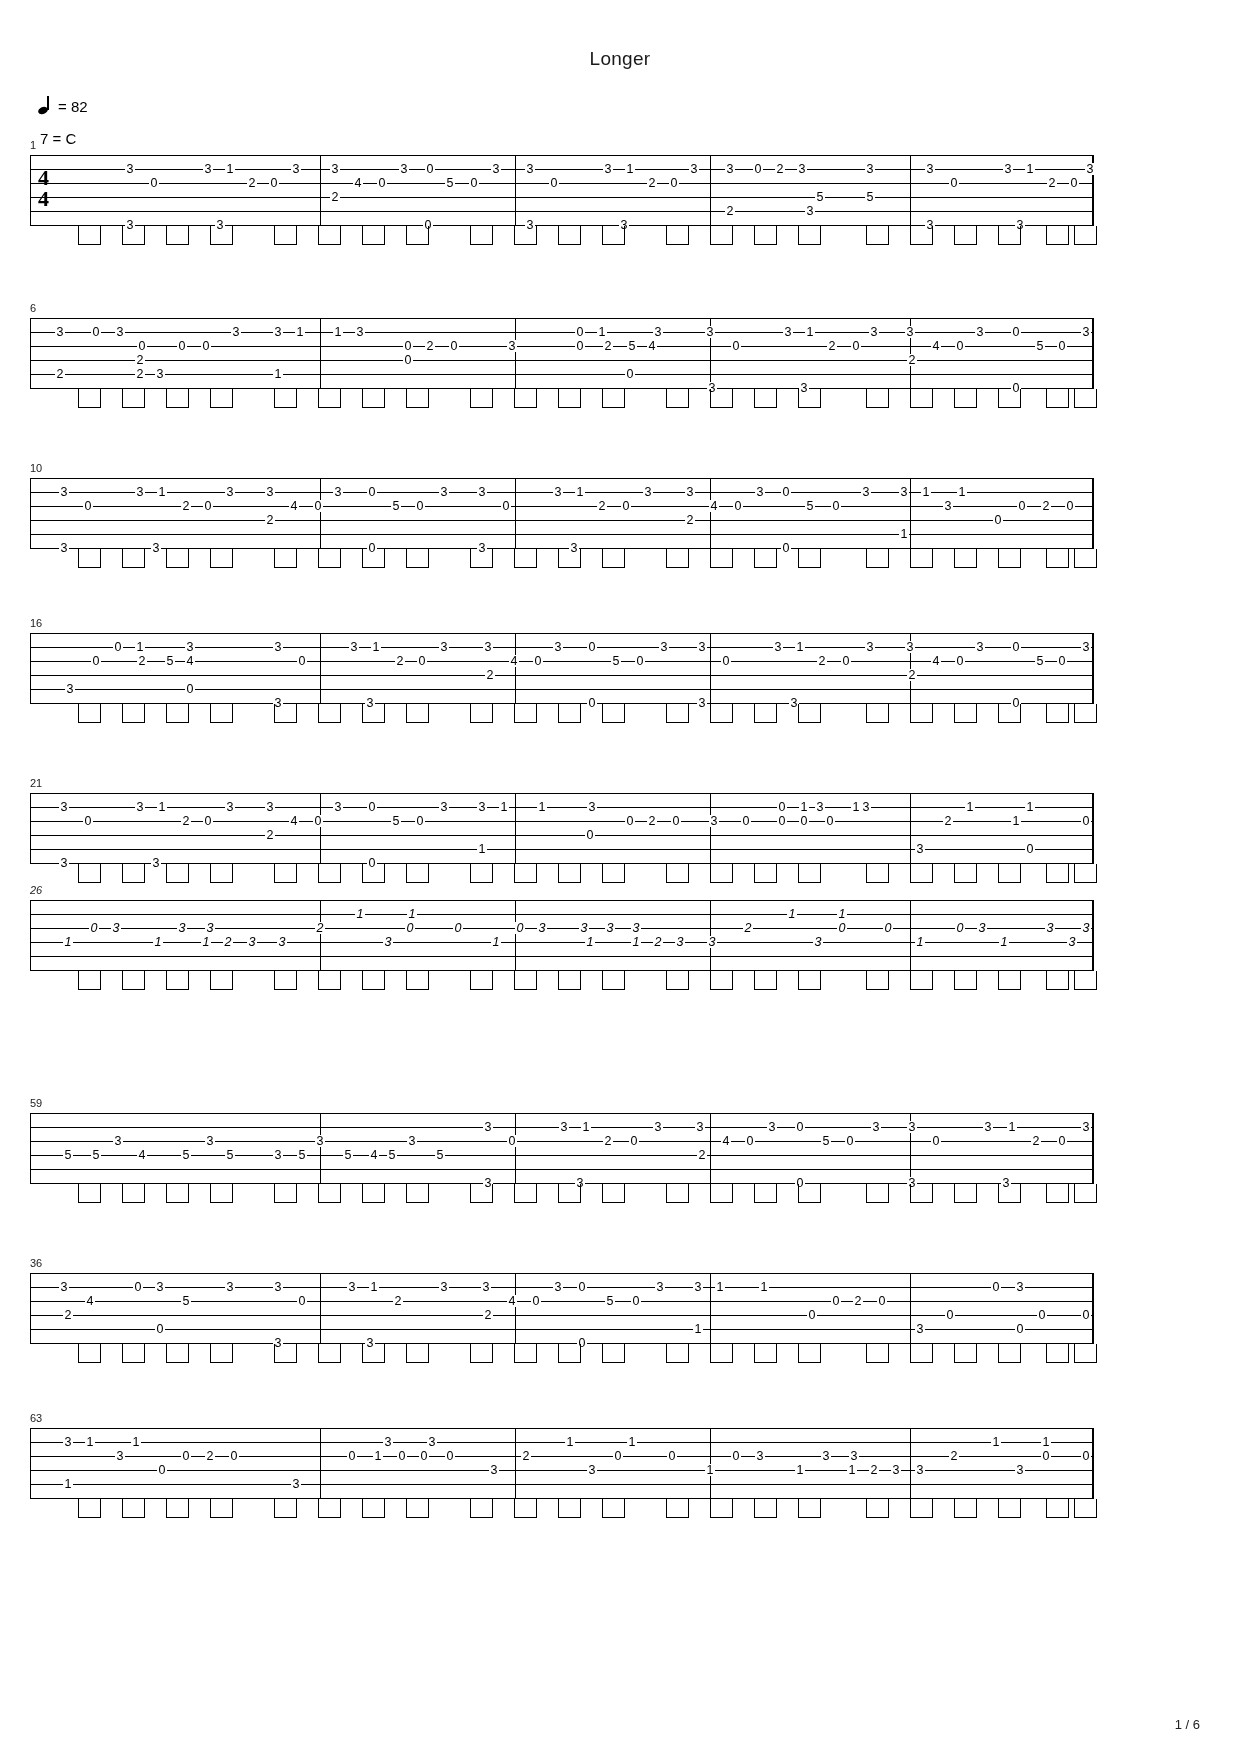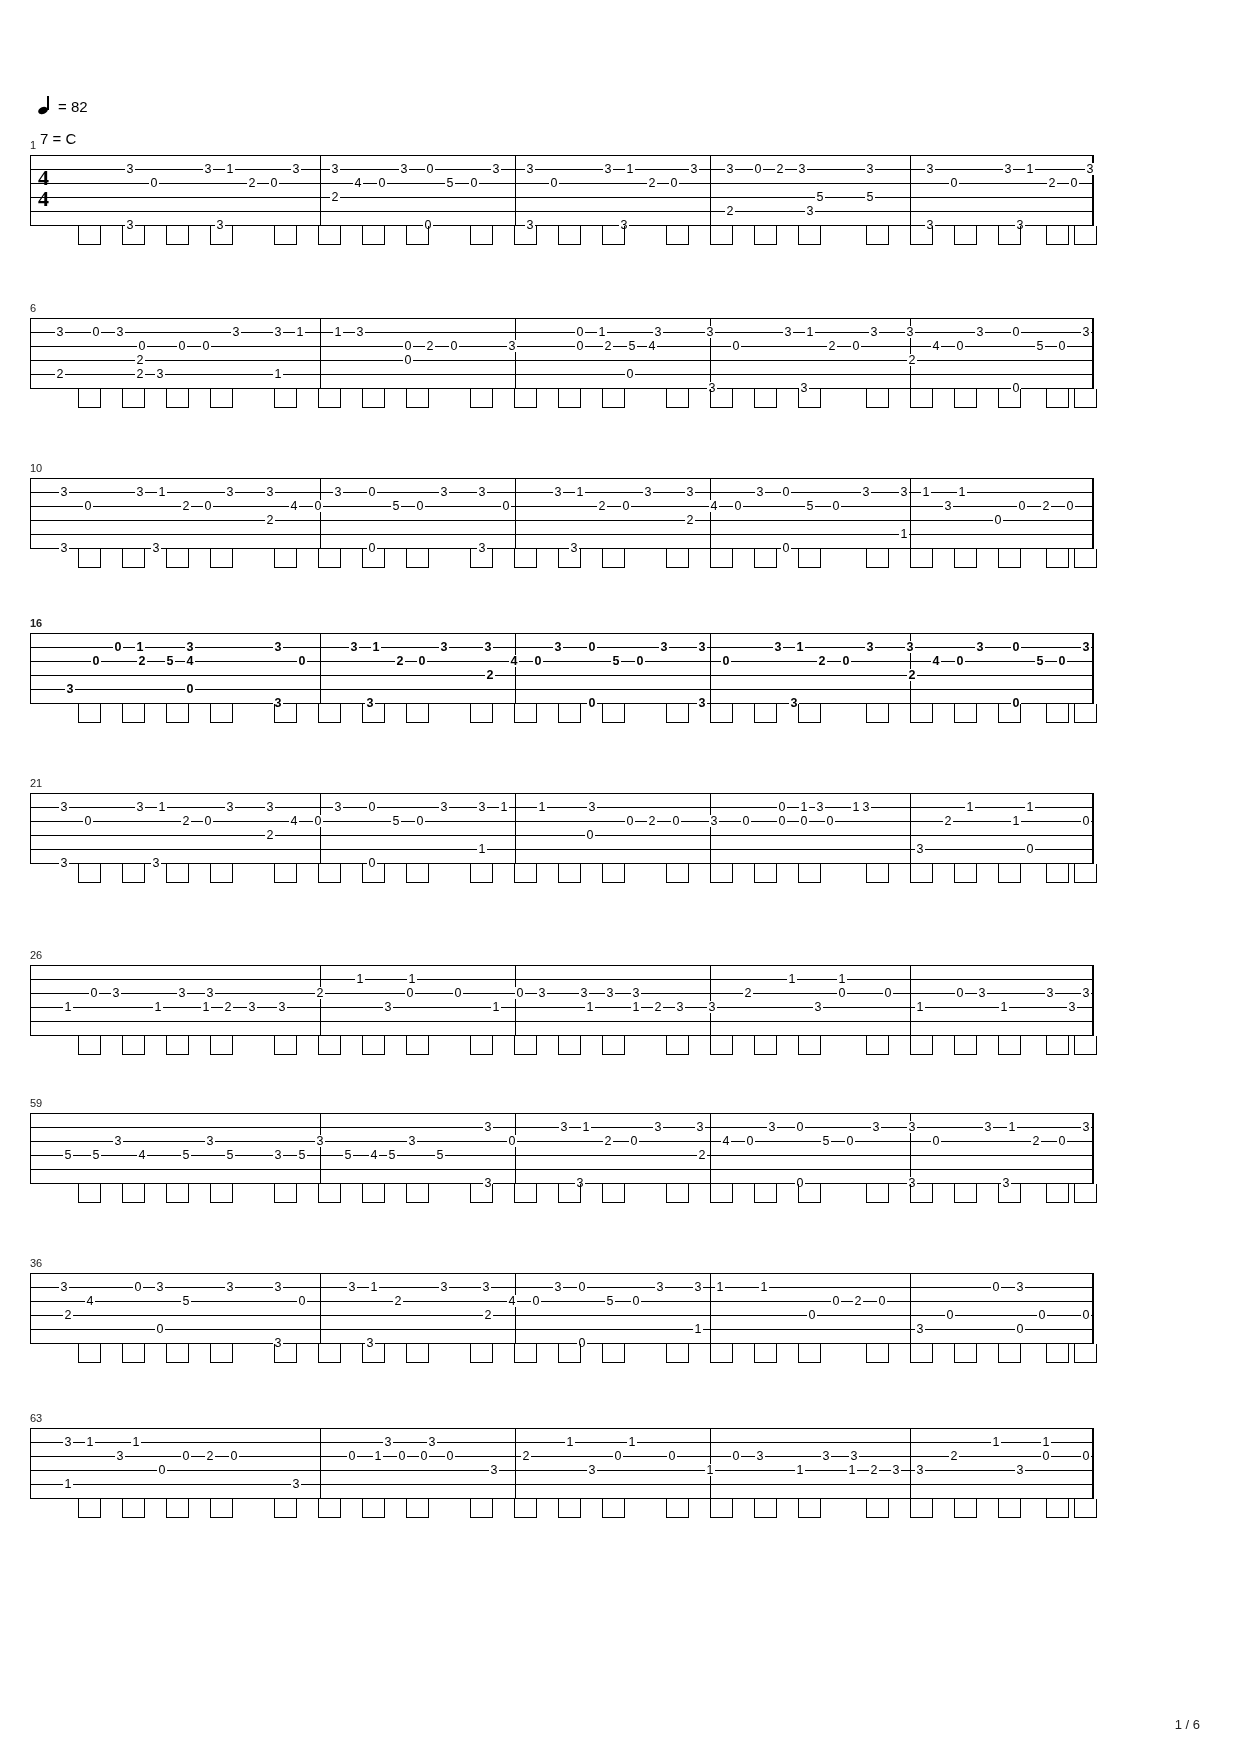--- a/index.html
+++ b/index.html
@@ -157,20 +157,21 @@
     top: 18px;
     height: 1.3px;
     background: #000;
   }
 </style>
 </head>
 <body>
 
 <div class="page">
 
+  <div class="title">Longer</div>
 
   <div class="tempo">
     <span class="notehead"></span>
     <span>= 82</span>
   </div>
 
   <div class="tuning">7 = C</div>
 
   <div id="systems-root">
       <div class="system" style="top: 155px;">
@@ -566,21 +567,21 @@
             <div class="beam" style="left: 968px; width: 23px;"></div>
             <div class="stem" style="left: 1016px;"></div>
             <div class="stem" style="left: 1038px;"></div>
             <div class="beam" style="left: 1016px; width: 23px;"></div>
             <div class="stem" style="left: 1044px;"></div>
             <div class="stem" style="left: 1066px;"></div>
             <div class="beam" style="left: 1044px; width: 23px;"></div>
           </div>
         </div>
       </div>
-      <div class="system" style="top: 633px; font-weight: bold;">
+      <div class="system" style="top: 633px;">
         <div class="sysnum">16</div>
         <div class="staff">
           <div class="line l0"></div>
           <div class="line l1"></div>
           <div class="line l2"></div>
           <div class="line l3"></div>
           <div class="line l4"></div>
           <div class="line l5"></div>
           <div class="barline" style="left: 0px;"></div>
           <div class="barline" style="left: 290px;"></div>
@@ -828,21 +829,21 @@
             <div class="beam" style="left: 968px; width: 23px;"></div>
             <div class="stem" style="left: 1016px;"></div>
             <div class="stem" style="left: 1038px;"></div>
             <div class="beam" style="left: 1016px; width: 23px;"></div>
             <div class="stem" style="left: 1044px;"></div>
             <div class="stem" style="left: 1066px;"></div>
             <div class="beam" style="left: 1044px; width: 23px;"></div>
           </div>
         </div>
       </div>
-      <div class="system" style="top: 965px;">
+      <div class="system" style="top: 900px; font-style: italic;">
         <div class="sysnum">26</div>
         <div class="staff">
           <div class="line l0"></div>
           <div class="line l1"></div>
           <div class="line l2"></div>
           <div class="line l3"></div>
           <div class="line l4"></div>
           <div class="line l5"></div>
           <div class="barline" style="left: 0px;"></div>
           <div class="barline" style="left: 290px;"></div>

